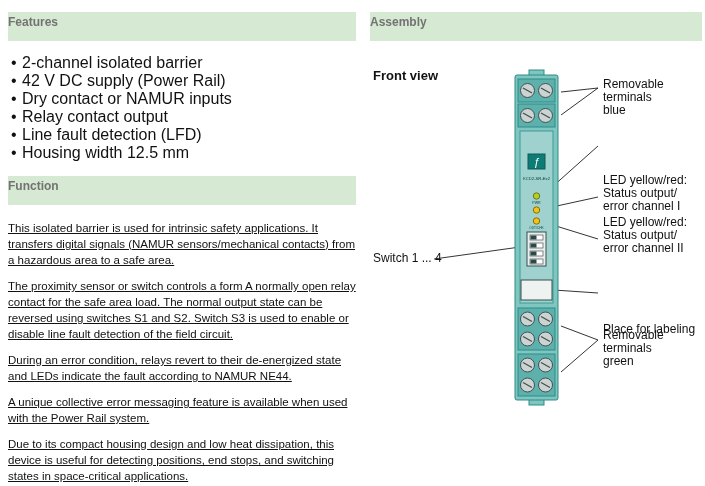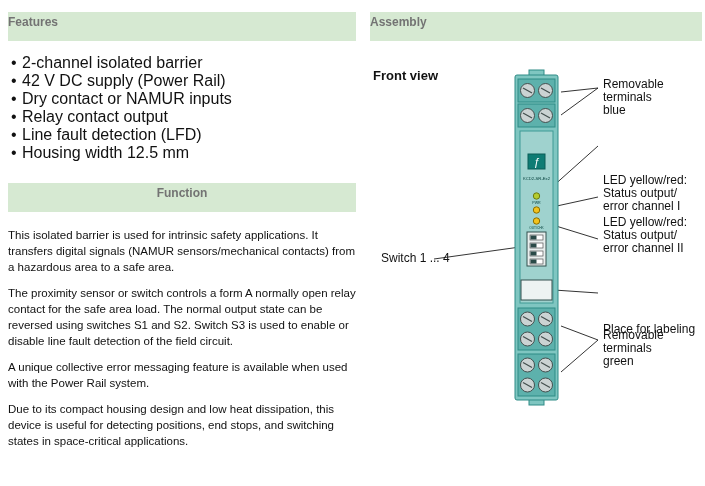--- a/index.html
+++ b/index.html
@@ -10,36 +10,36 @@
   .col-left  { position:absolute; left:8px;   top:12px; width:348px; }
   .col-right { position:absolute; left:370px; top:12px; width:332px; }
 
   .section-bar { background:#d6e9d2; height:29px; line-height:20px; 
                  font-size:12px; font-weight:bold; color:#737373; }
 
   .bullets { list-style:none; margin:13px 0 0 2px; }
   .bullets li { font-size:16px; line-height:18px; padding-left:12px; position:relative; }
   .bullets li::before { content:"\2022"; position:absolute; left:1px; top:0; }
 
-  .function-bar { margin-top:21px;text-align:center; }
-  .paragraphs { margin-top:15px; }
+  .function-bar { margin-top:14px; }
+  .paragraphs { margin-top:15px;text-decoration:underline; }
   .paragraphs p { font-size:11.5px; line-height:16px; margin-bottom:10px; text-align:left; }
 
   .diagram { position:absolute; left:0; top:46px; width:332px; height:428px; }
   .diagram svg { position:absolute; left:0; top:0; }
 
   .front-view { position:absolute; left:3px; top:10px; font-size:13px; font-weight:bold; }
   .callout { position:absolute; font-size:12px; line-height:13px; white-space:pre-line; }
   .c0 { left:233px; top:20px;  }
   .c1 { left:233px; top:73px;  }
   .c2 { left:233px; top:116px; }
   .c3 { left:233px; top:158px; }
   .c4 { left:233px; top:228px;margin-top:37px; }
   .c5 { left:233px; top:271px; }
-  .switch-label { left:3px; top:194px;margin-left:8px; }
+  .switch-label { left:3px; top:194px; }
 
   svg text { font-family:"Liberation Sans", sans-serif; }
 </style>
 </head>
 <body>
 
 <div class="page">
 
   <div class="col-left">
 
@@ -56,20 +56,21 @@
       <li>Housing width 12.5 mm</li>
     </ul>
 
     <div class="section-bar function-bar">
       <span>Function</span>
     </div>
 
     <div class="paragraphs">
       <p>This isolated barrier is used for intrinsic safety applications. It transfers digital signals (NAMUR sensors/mechanical contacts) from a hazardous area to a safe area.</p>
       <p>The proximity sensor or switch controls a form A normally open relay contact for the safe area load. The normal output state can be reversed using switches S1 and S2. Switch S3 is used to enable or disable line fault detection of the field circuit.</p>
+      <p>During an error condition, relays revert to their de-energized state and LEDs indicate the fault according to NAMUR NE44.</p>
       <p>A unique collective error messaging feature is available when used with the Power Rail system.</p>
       <p>Due to its compact housing design and low heat dissipation, this device is useful for detecting positions, end stops, and switching states in space-critical applications.</p>
     </div>
   </div>
 
   <div class="col-right">
 
     <div class="section-bar">
       <span>Assembly</span>
     </div>

